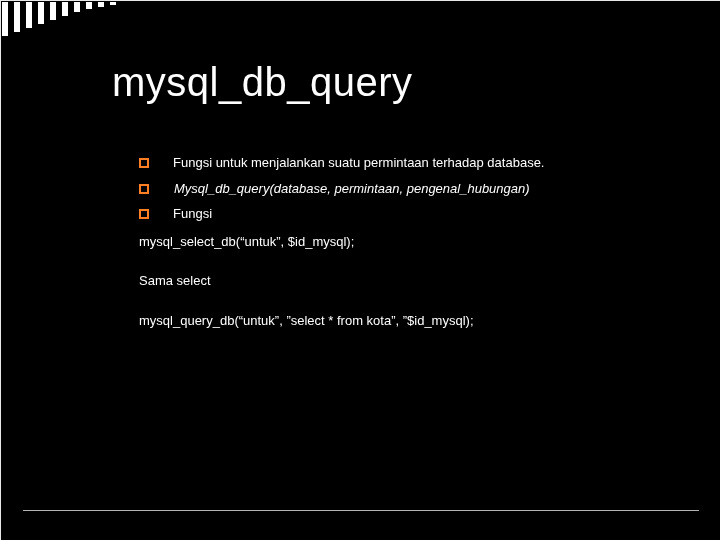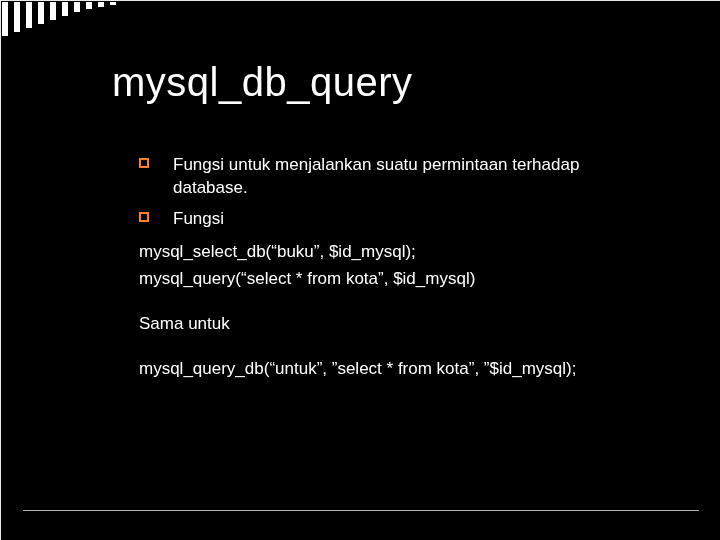--- a/index.html
+++ b/index.html
@@ -36,21 +36,21 @@
     font-size: 40px;
     font-weight: 400;
     letter-spacing: 0.5px;
   }
   .content {
     position: absolute;
     top: 150px;
     left: 135px;
     width: 520px;
     color: #fff;
-    font-size: 17px;
+    font-size: 13px;
     line-height: 1.35;
   }
   .bullet {
     display: flex;
     margin-bottom: 4px;
   }
   .bullet .marker {
     width: 34px;
     flex-shrink: 0;
     display: flex;
@@ -107,33 +107,38 @@
 
   <div class="content">
 
     <div class="bullet">
       <div class="marker">
           <div class="square"></div>
         </div>
       <div class="text">Fungsi untuk menjalankan suatu permintaan terhadap database.</div>
     </div>
 
+    <div class="bullet">
+      <div class="marker">
+          <div class="square"></div>
+        </div>
+      <div class="text"><span class="italic">Mysql_db_query(database, permintaan, pengenal_hubungan)</span></div>
+    </div>
 
     <div class="bullet">
       <div class="marker">
           <div class="square"></div>
         </div>
       <div class="text">Fungsi</div>
     </div>
 
     <div class="body-block">
-      <div class="line">mysql_select_db(“buku”, $id_mysql);</div>
-      <div class="line">mysql_query(“select * from kota”, $id_mysql)</div>
+      <div class="line">mysql_select_db(“untuk”, $id_mysql);</div>
       <div class="gap"></div>
-      <div class="line">Sama untuk</div>
+      <div class="line">Sama select</div>
       <div class="gap"></div>
       <div class="line">mysql_query_db(“untuk”, ”select * from kota”, ”$id_mysql);</div>
     </div>
 
   </div>
 
   <div class="bottom-rule"></div>
 
 </div>
 

